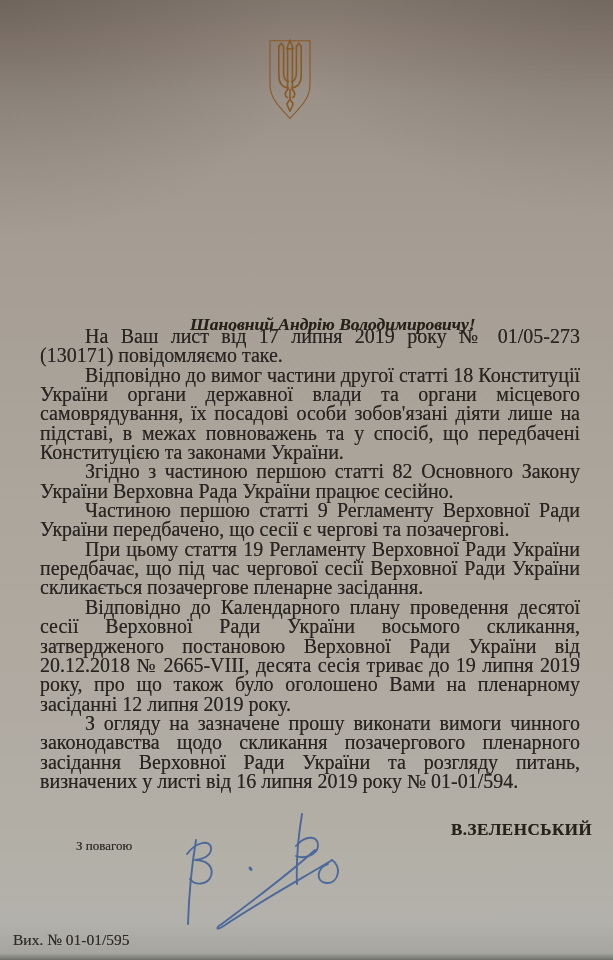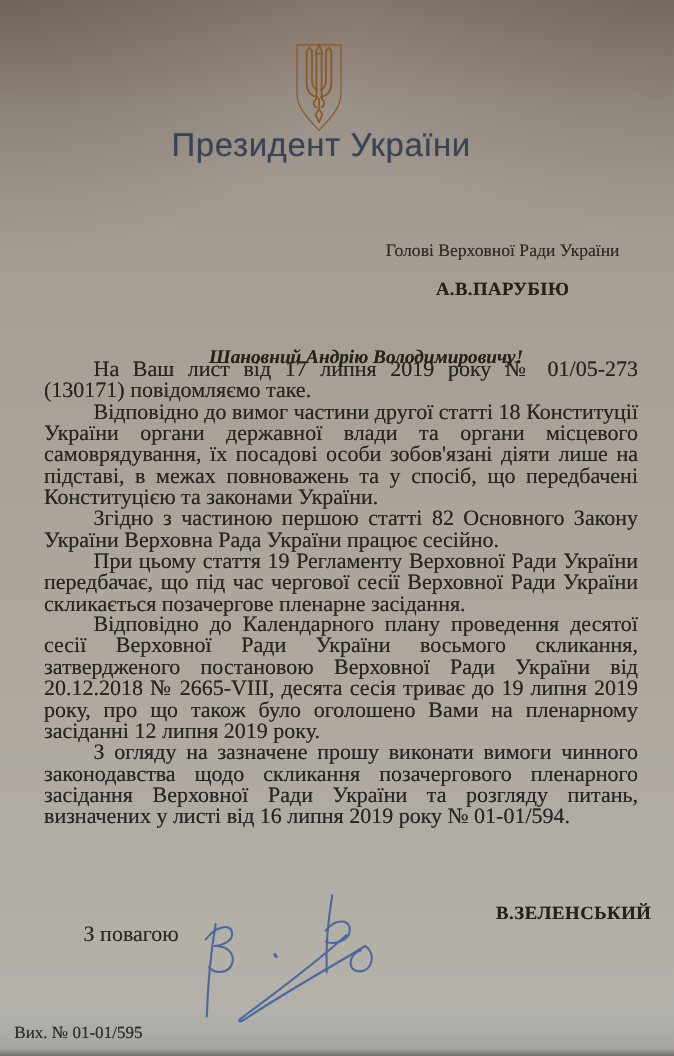--- a/index.html
+++ b/index.html
@@ -80,21 +80,21 @@
     line-height: 19.35px;
     text-align: justify;
     color: #282420;
     text-shadow: 0 0 0.5px rgba(40,36,32,0.65);
   }
   .body-text p { margin: 0; text-indent: 45px; }
 
   .closing-regards {
     position: absolute;
     left: 76px; top: 838px;
-    font-size: 20px;
+    font-size: 13px;
     color: #2e2a25;
     text-shadow: 0 0 0.5px rgba(46,42,37,0.6);
     white-space: nowrap;
     font-family: Liberation Serif, serif;
   }
 
   .signature {
     position: absolute;
     left: 162px; top: 808px;
     width: 192px; height: 134px;
@@ -147,33 +147,29 @@
       <path d="M27,13 L27,64"></path>
       <path d="M33,13 L33,64"></path>
       <path d="M30,2 L26,13 L34,13 Z"></path>
       <path d="M27,64 C23,68 23,72 27,74"></path>
       <path d="M33,64 C37,68 37,72 33,74"></path>
       <path d="M30,64 L30,76"></path>
       <path d="M30,76 L26,82 L30,91 L34,82 Z"></path>
     </svg>
   </div>
 
-  <div class="letterhead-title">Президент України</div>
 
-  <div class="recipient">
-    <div class="recipient-role">Голові Верховної Ради України</div>
-    <div class="recipient-name">А.В.ПАРУБІЮ</div>
-  </div>
 
   <div class="salutation">Шановний Андрію Володимировичу!</div>
 
   <div class="body-text">
     <p>На Ваш лист від 17 липня 2019 року № 01/05-273 (130171) повідомляємо таке.</p>
     <p>Відповідно до вимог частини другої статті 18 Конституції України органи державної влади та органи місцевого самоврядування, їх посадові особи зобов'язані діяти лише на підставі, в межах повноважень та у спосіб, що передбачені Конституцією та законами України.</p>
     <p>Згідно з частиною першою статті 82 Основного Закону України Верховна Рада України працює сесійно.</p>
+    <p>Частиною першою статті 9 Регламенту Верховної Ради України передбачено, що сесії є чергові та позачергові.</p>
     <p>При цьому стаття 19 Регламенту Верховної Ради України передбачає, що під час чергової сесії Верховної Ради України скликається позачергове пленарне засідання.</p>
     <p>Відповідно до Календарного плану проведення десятої сесії Верховної Ради України восьмого скликання, затвердженого постановою Верховної Ради України від 20.12.2018 № 2665-VIII, десята сесія триває до 19 липня 2019 року, про що також було оголошено Вами на пленарному засіданні 12 липня 2019 року.</p>
     <p>З огляду на зазначене прошу виконати вимоги чинного законодавства щодо скликання позачергового пленарного засідання Верховної Ради України та розгляду питань, визначених у листі від 16 липня 2019 року № 01-01/594.</p>
   </div>
 
   <div class="closing-regards">З повагою</div>
 
   <div class="signature">
     <svg viewBox="0 0 192 134" fill="none" stroke="#44639b" stroke-width="1.9" stroke-linecap="round" stroke-linejoin="round" opacity="0.92">
       <path d="M34,32 C30,56 27,84 26,116"></path>

